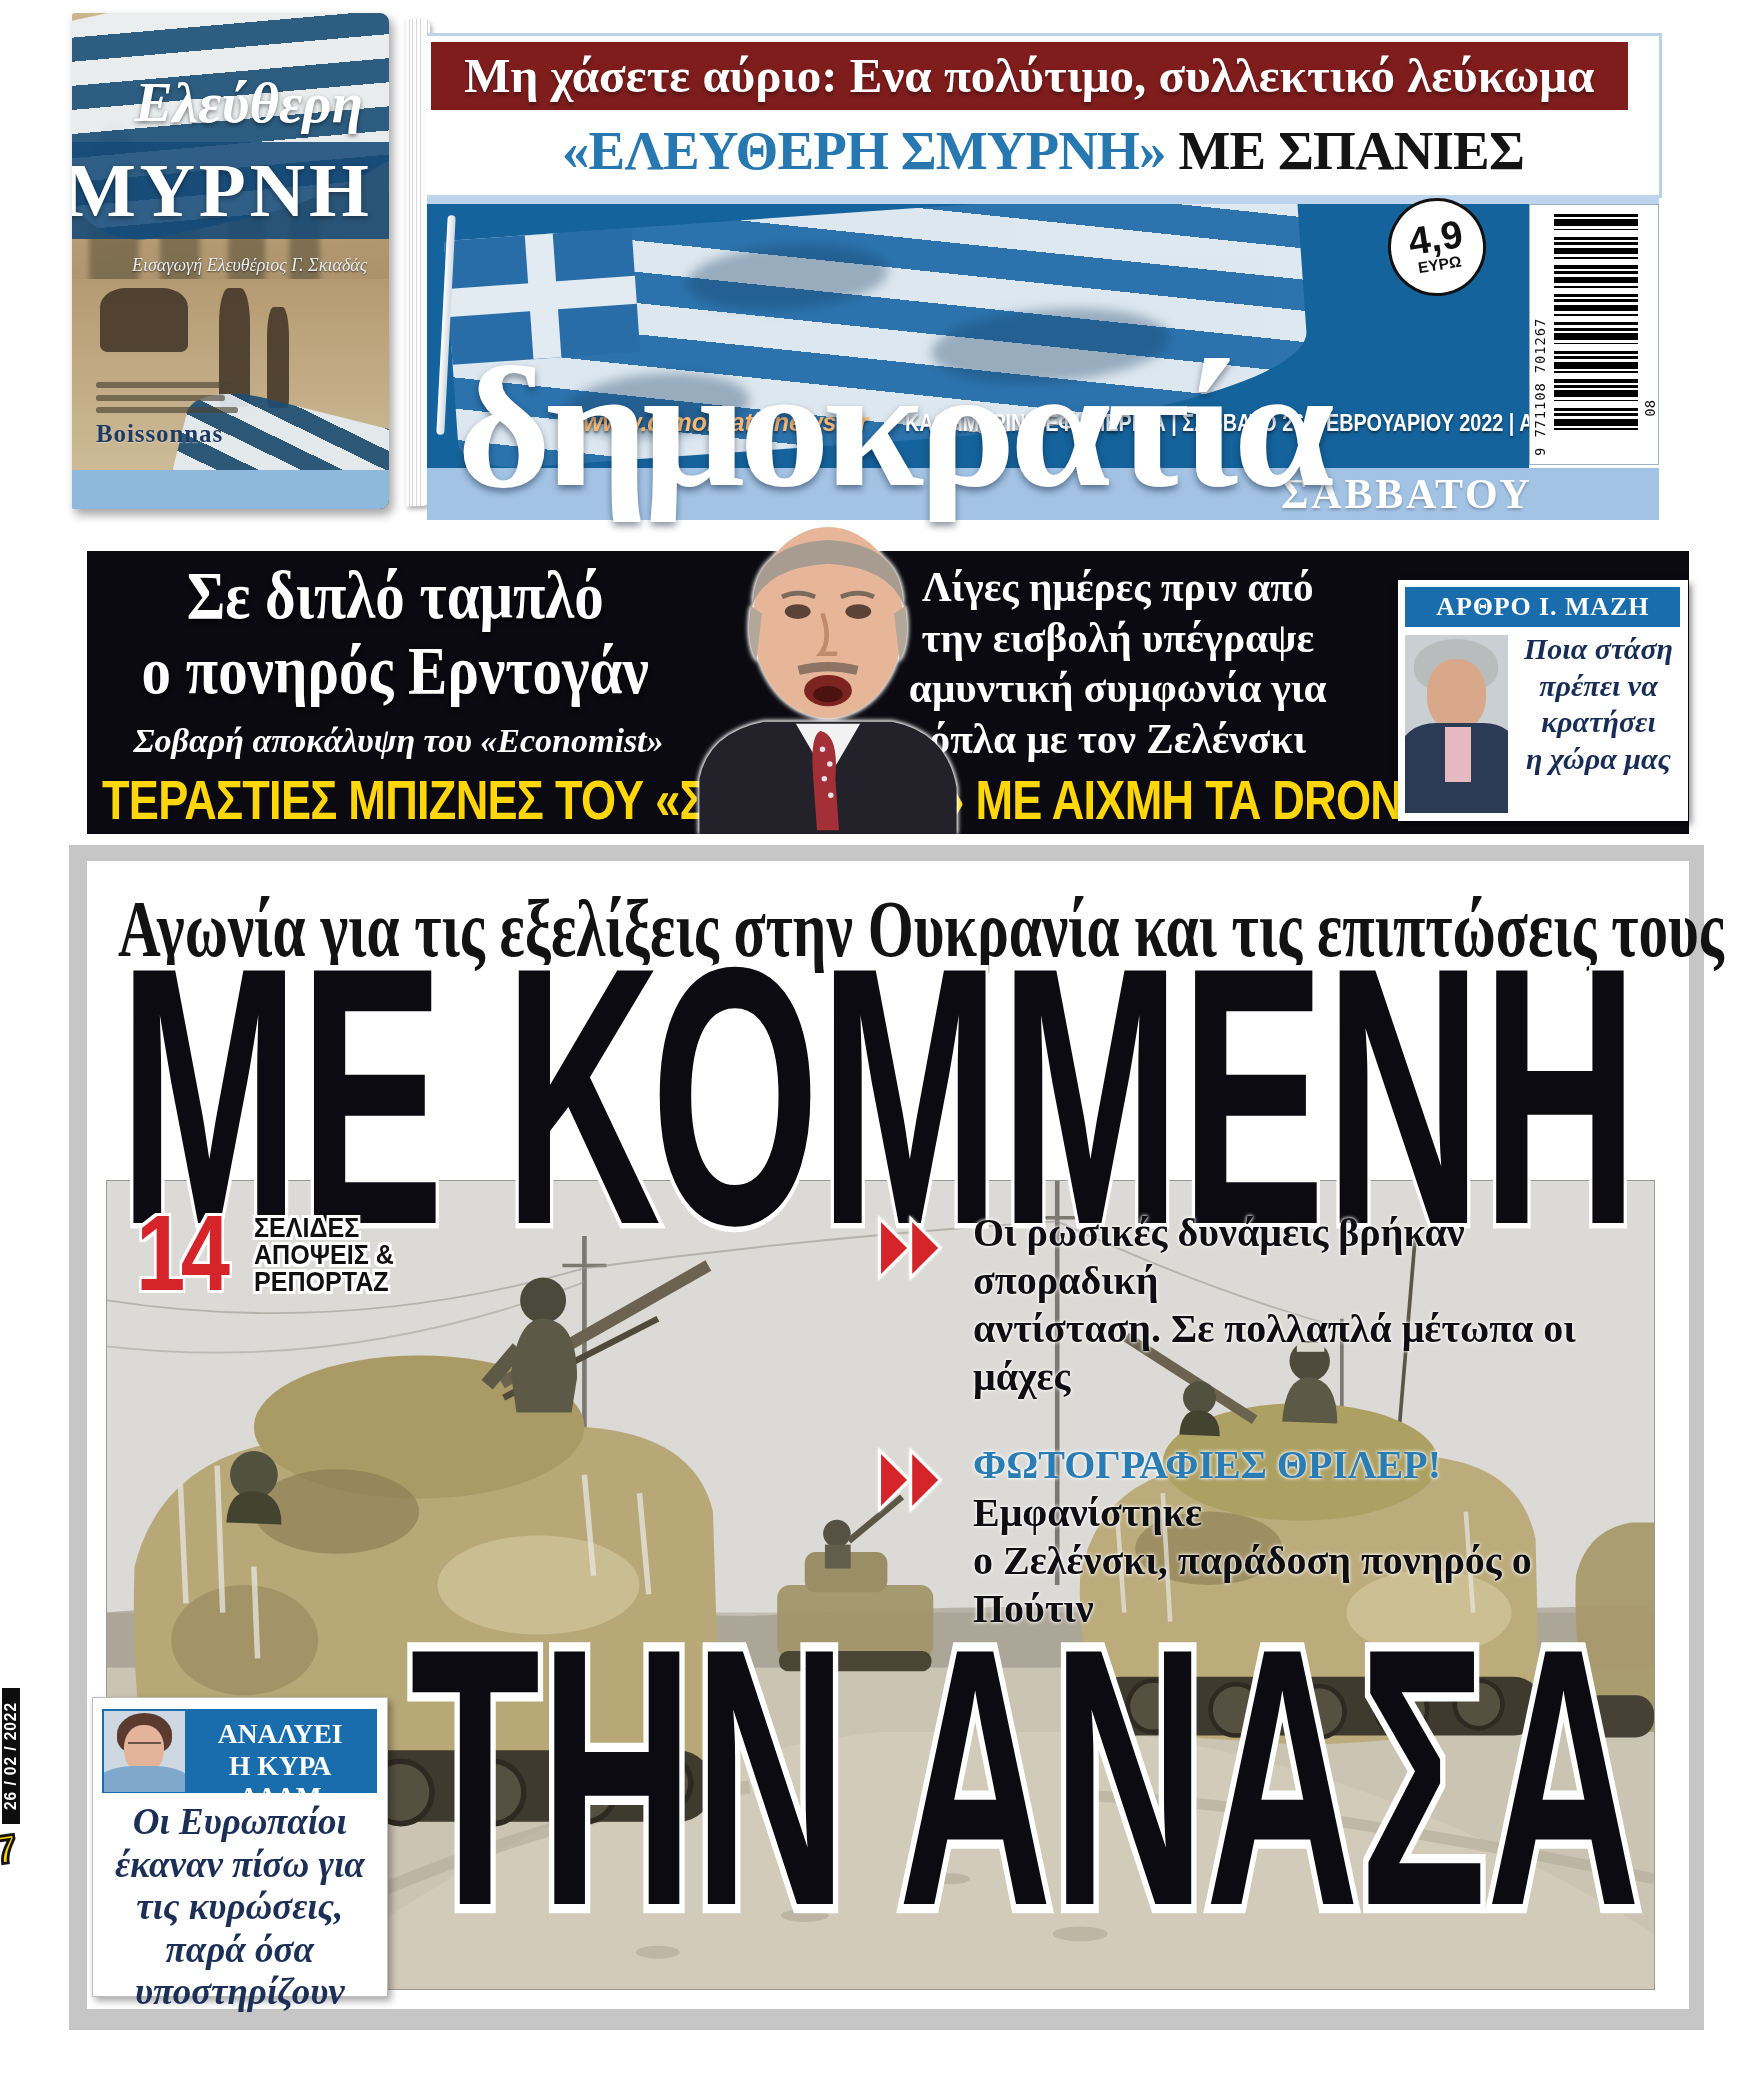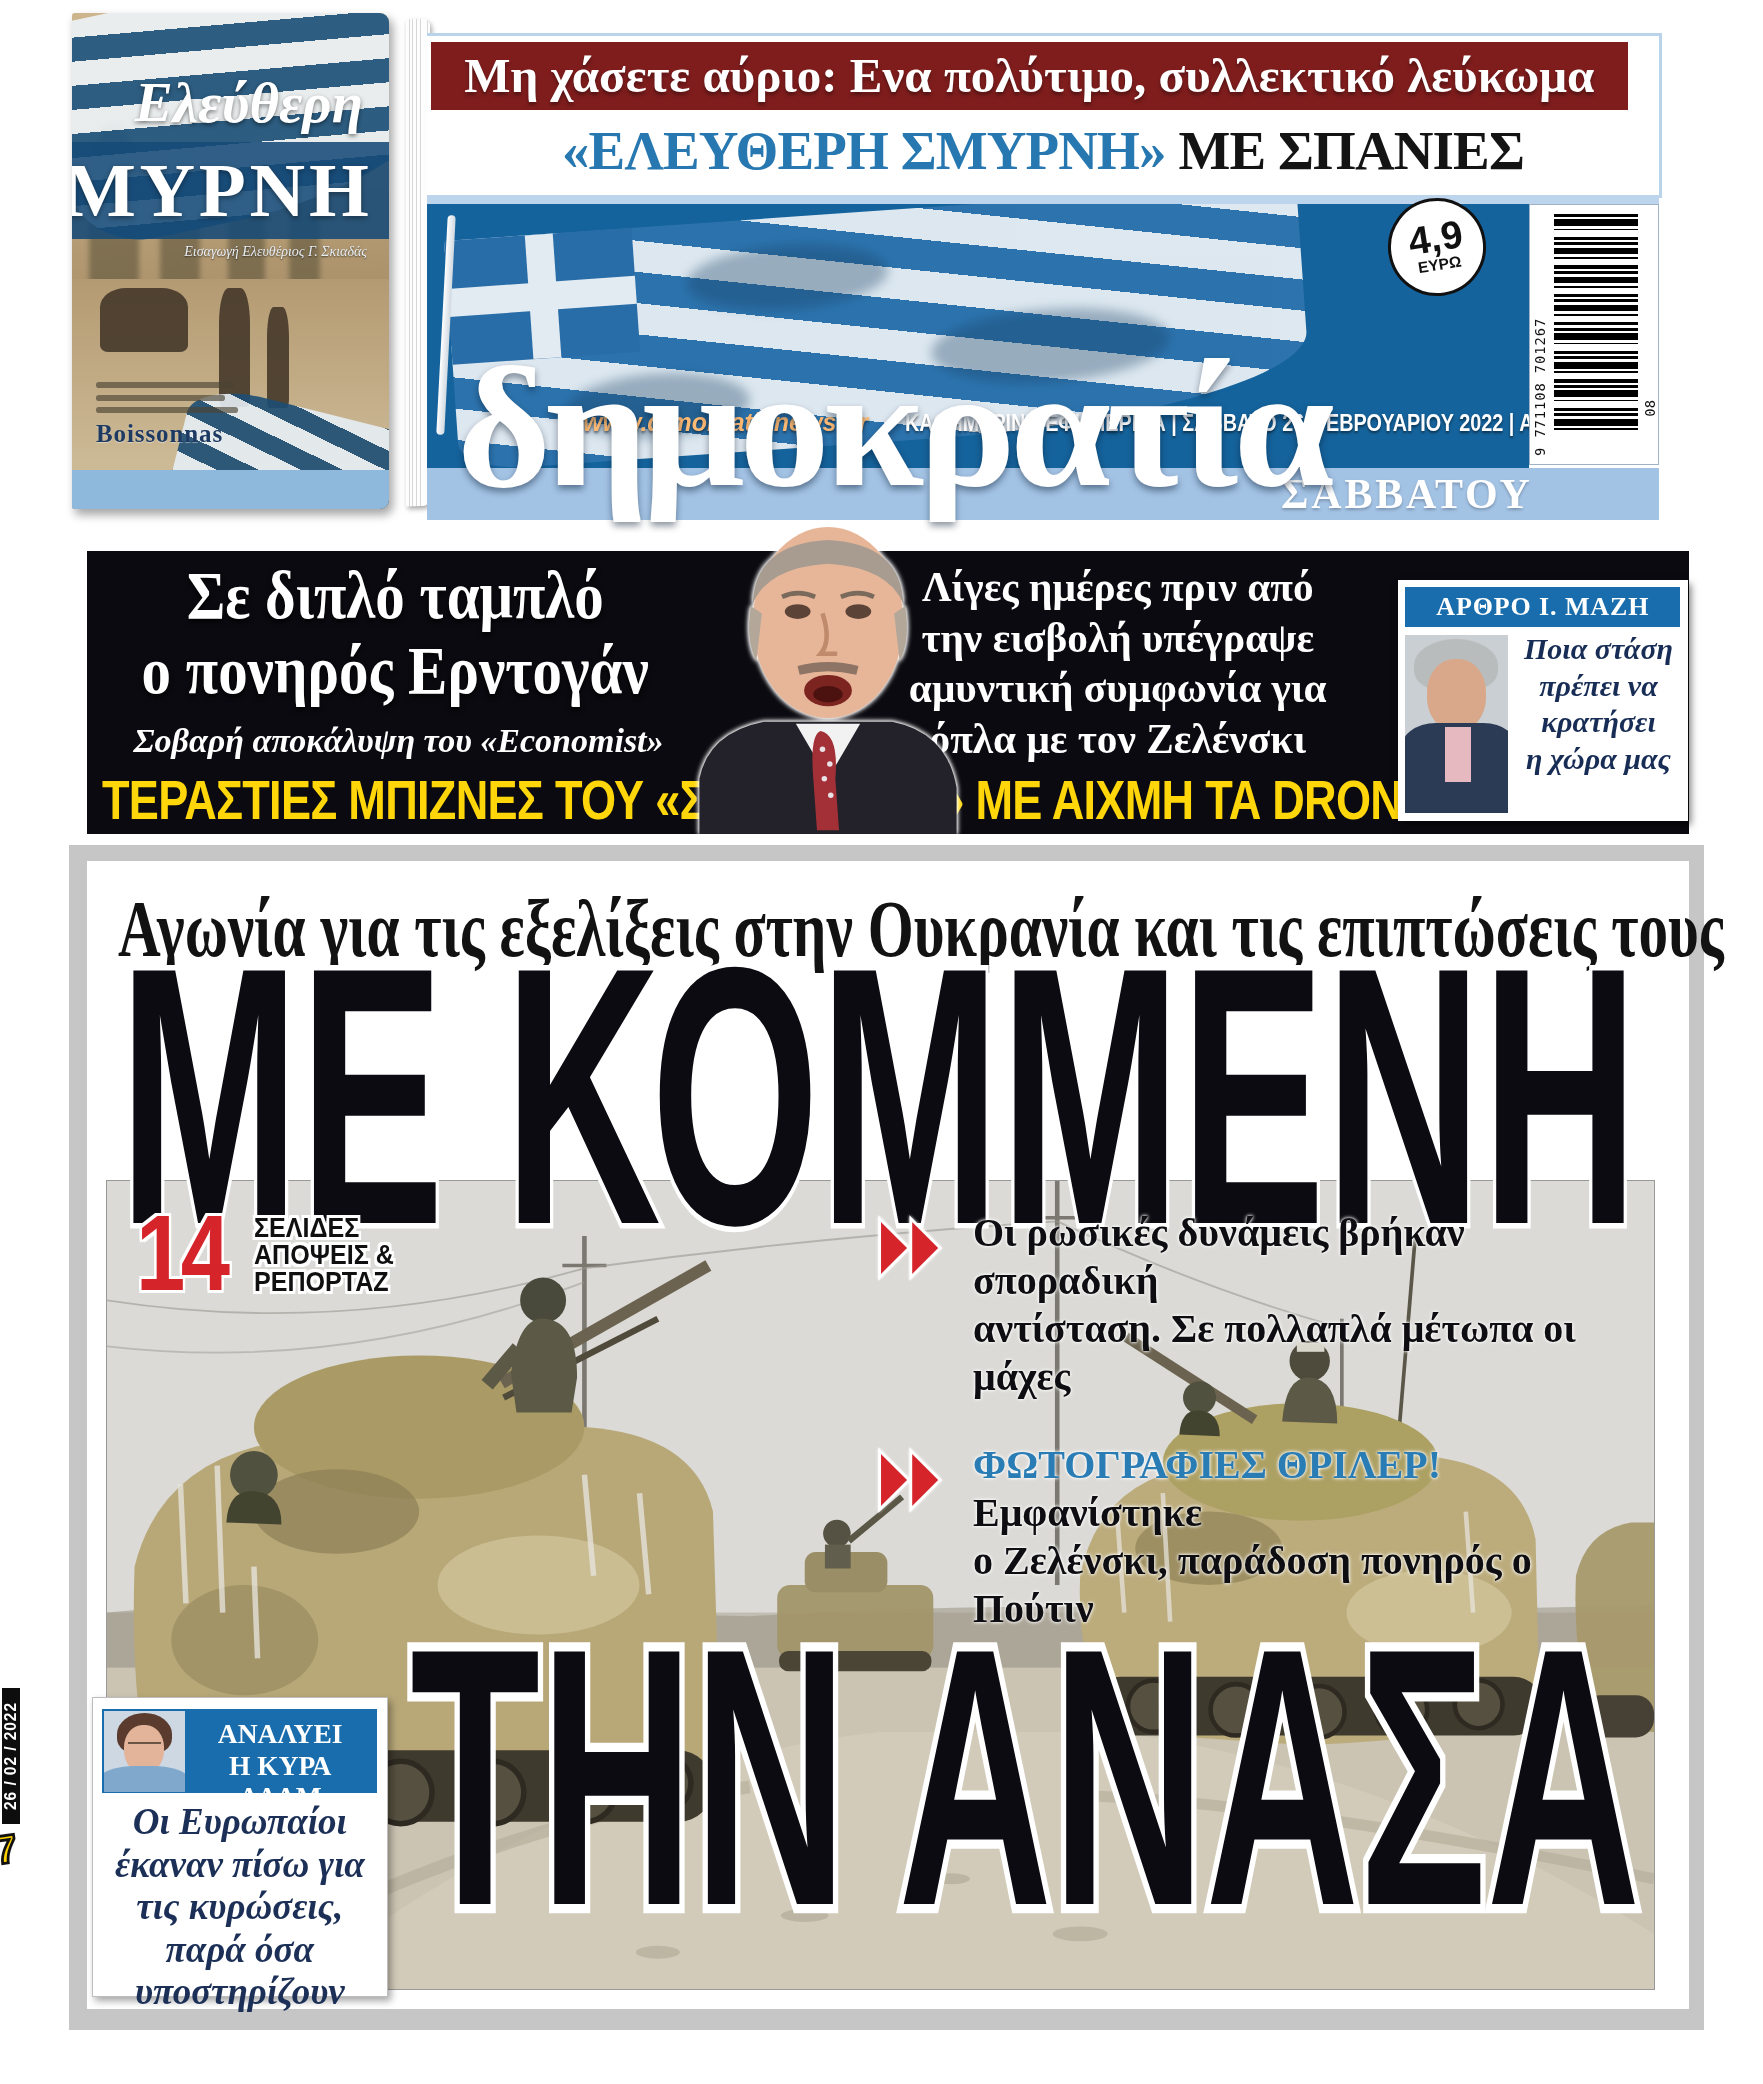--- a/index.html
+++ b/index.html
@@ -33,21 +33,21 @@
     background:repeating-linear-gradient(7deg,rgba(32,86,128,.92) 0 24px,rgba(236,242,246,.92) 24px 48px);
     border-radius:0 0 60% 20%/0 0 40% 30%;}
   .bk-flag2{position:absolute;right:-27.5px;top:395px;width:239px;height:110px;transform:rotate(14deg);
     background:repeating-linear-gradient(12deg,rgba(28,77,116,.9) 0 18.4px,rgba(230,238,244,.9) 18.4px 37px);
     border-radius:30% 10% 50% 10%;}
   .bk-script{position:absolute;right:26px;top:57px;color:#fff;font-style:italic;font-weight:700;
     font-size:57px;text-shadow:0 1.8px 4.6px rgba(0,0,0,.5);}
   .bk-band{position:absolute;left:0;top:129px;width:100%;height:97px;background:rgba(22,74,119,.88);
     display:flex;align-items:center;justify-content:flex-end;padding-right:16.5px;box-sizing:border-box;}
   .bk-band span{color:#fff;font-weight:700;font-size:77px;letter-spacing:3.7px;text-shadow:0 1.8px 5.5px rgba(0,0,0,.4);}
-  .bk-credit{position:absolute;right:22px;top:231px;color:#e8eef4;font-size:14px;font-style:italic;
+  .bk-credit{position:absolute;right:22px;top:242px;color:#e8eef4;font-size:18px;font-style:italic;
     text-shadow:0 0.9px 1.8px rgba(0,0,0,.6);}
   .bk-capline{position:absolute;left:24px;height:6.4px;background:#4b4434;opacity:.65;border-radius:2.8px;}
   .bk-pub{position:absolute;left:24px;bottom:61px;color:#1d3a63;font-weight:700;font-size:25px;
     font-family:"Liberation Serif",serif;letter-spacing:0.9px;text-shadow:0 0.9px 0.9px rgba(255,255,255,.4);}
   .bk-foot{position:absolute;left:0;bottom:0;width:100%;height:39px;background:#8fb8dd;}
 
   
   .mast-topline{left:427px;top:195px;width:1232px;height:9.2px;background:#bcd4ec;}
   .masthead{left:427px;top:204px;width:1102px;height:264px;background:#15639c;overflow:hidden;}
   .flagpole{position:absolute;left:14.7px;top:11px;width:8.3px;height:220px;background:linear-gradient(90deg,#fff,#cfd8e0);border-radius:4.6px;transform:rotate(3deg);}

